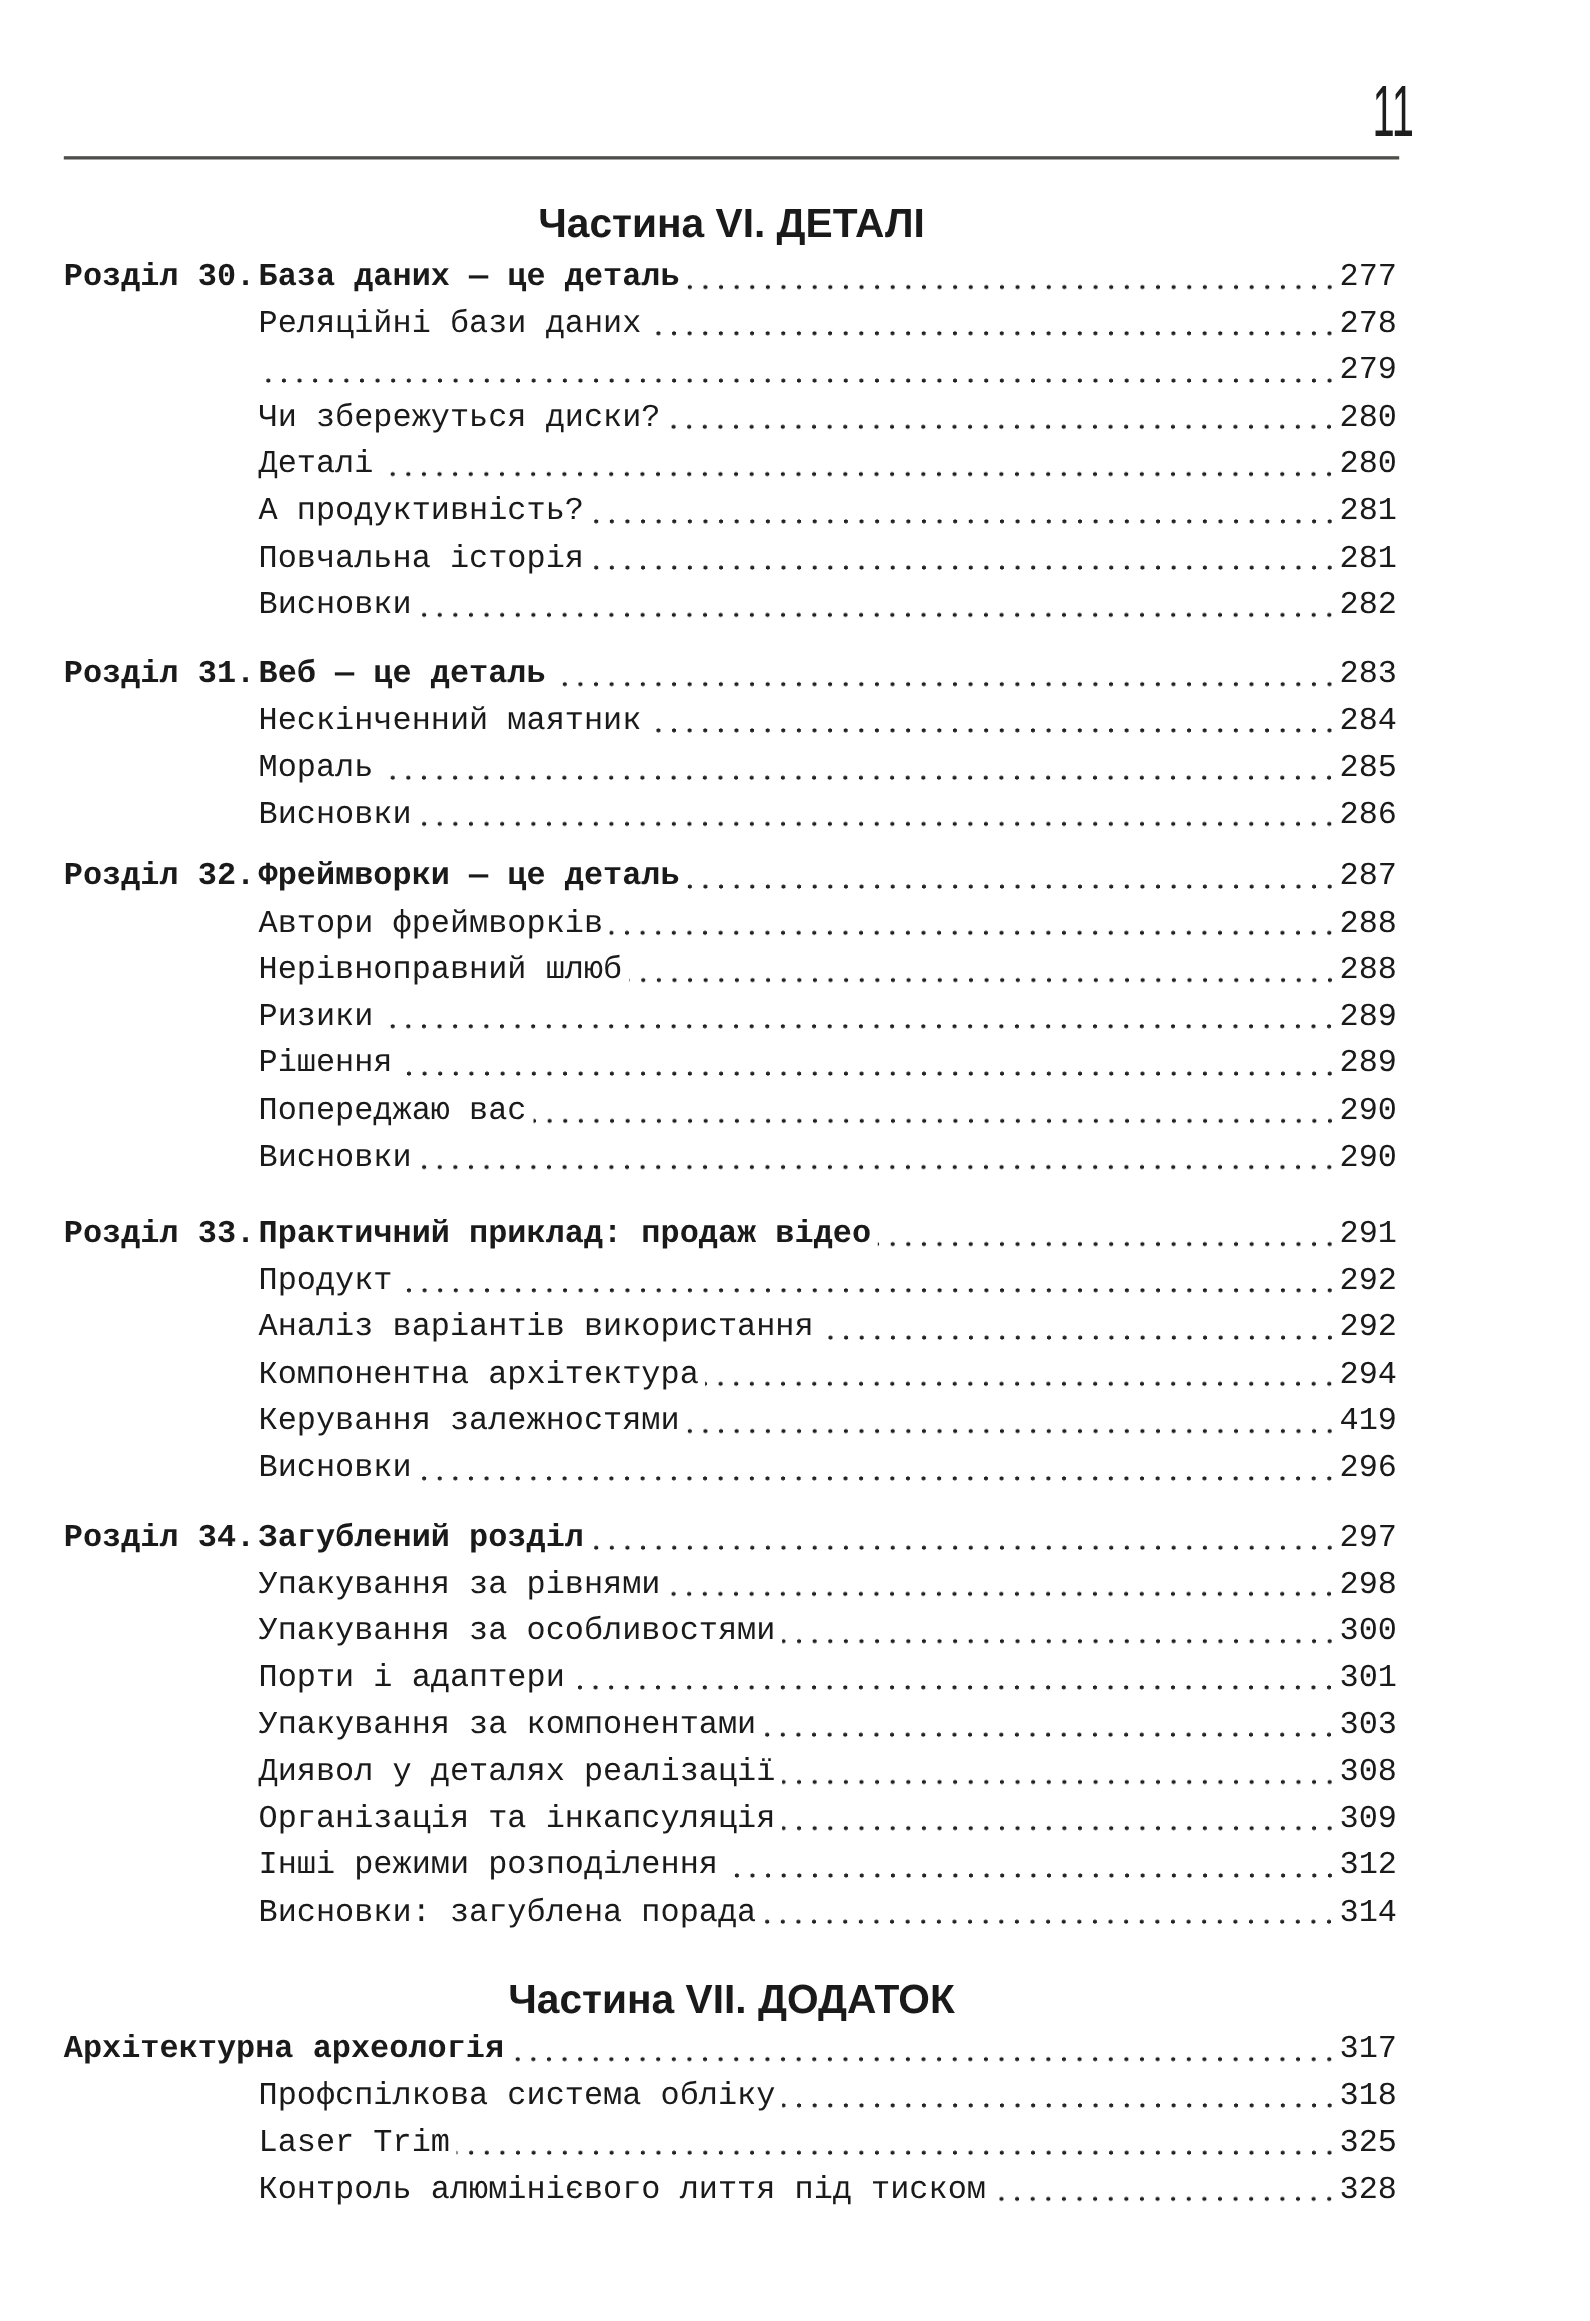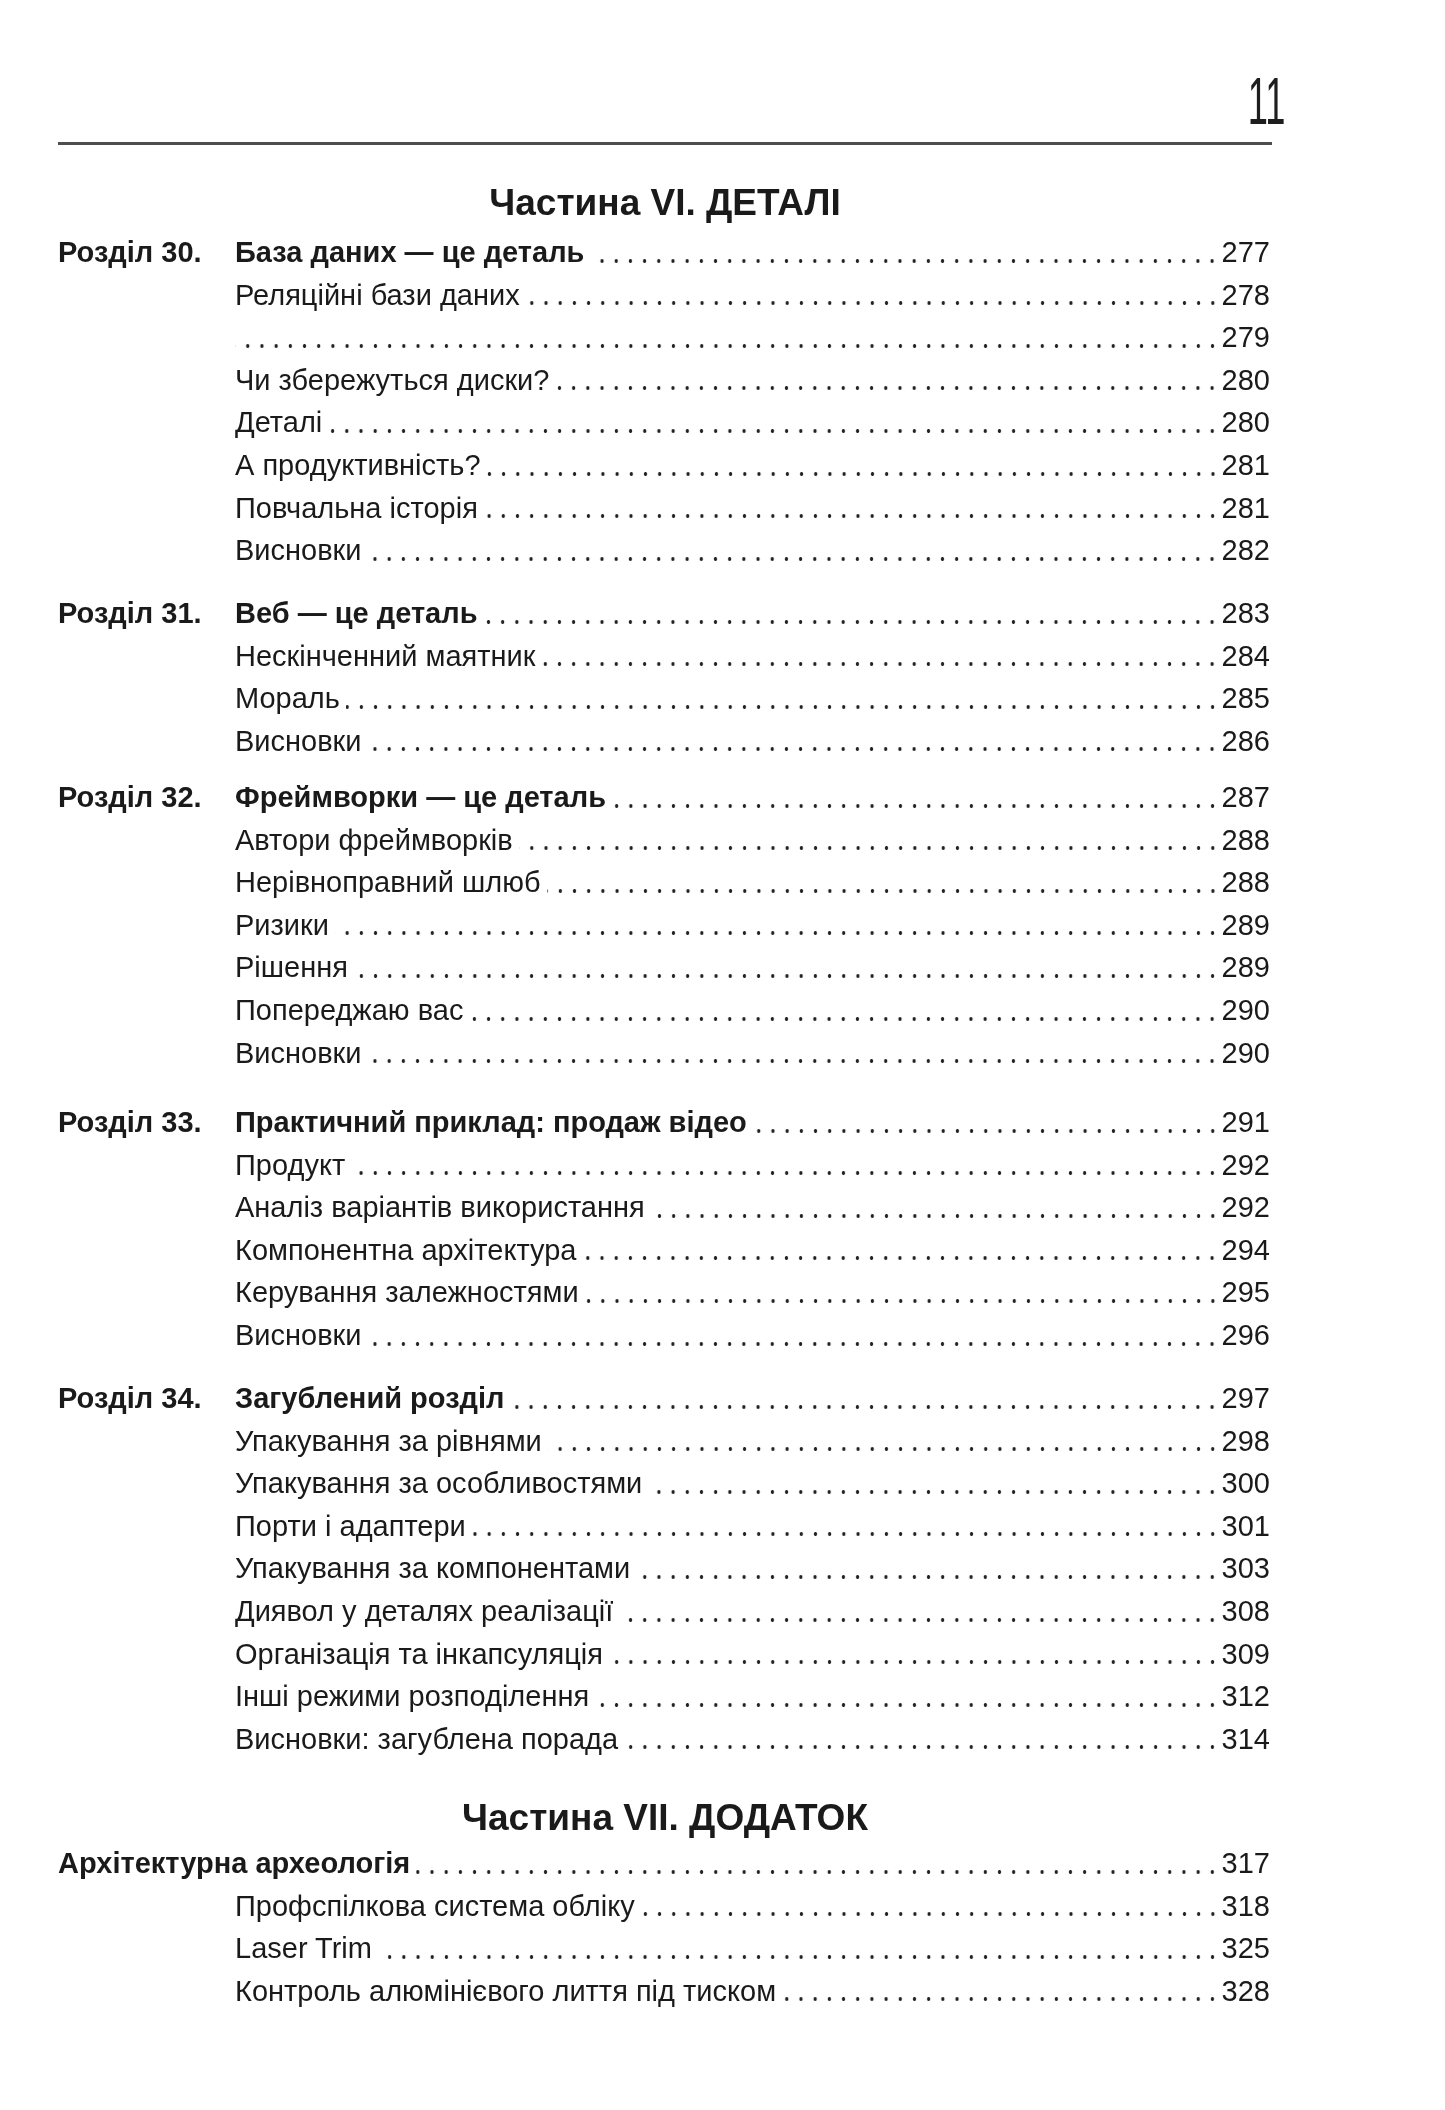--- a/index.html
+++ b/index.html
@@ -29,21 +29,21 @@
   }
   .part-heading {
     position: absolute;
     left: 0; width: 1330px;
     text-align: center;
     font-weight: bold;
     font-size: 37px; line-height: 42px;
   }
   .group {
     position: absolute;
-    left: 58px; width: 1212px;
+    left: 58px; width: 1212px; font-family: Liberation Mono, monospace;
   }
   .row {
     position: relative;
     height: 42.6px;
     display: flex;
     align-items: baseline;
     font-size: 29px;
     line-height: 42.6px;
   }
   .label {
@@ -252,21 +252,21 @@
       <div class="entry">
         <span class="title">Компонентна архітектура</span>
         <span class="leader"></span>
         <span class="pg">294</span>
       </div>
     </div>
   <div class="row">
       <div class="entry">
         <span class="title">Керування залежностями</span>
         <span class="leader"></span>
-        <span class="pg">295</span>
+        <span class="pg">419</span>
       </div>
     </div>
   <div class="row">
       <div class="entry">
         <span class="title">Висновки</span>
         <span class="leader"></span>
         <span class="pg">296</span>
       </div>
     </div>
 </div>

